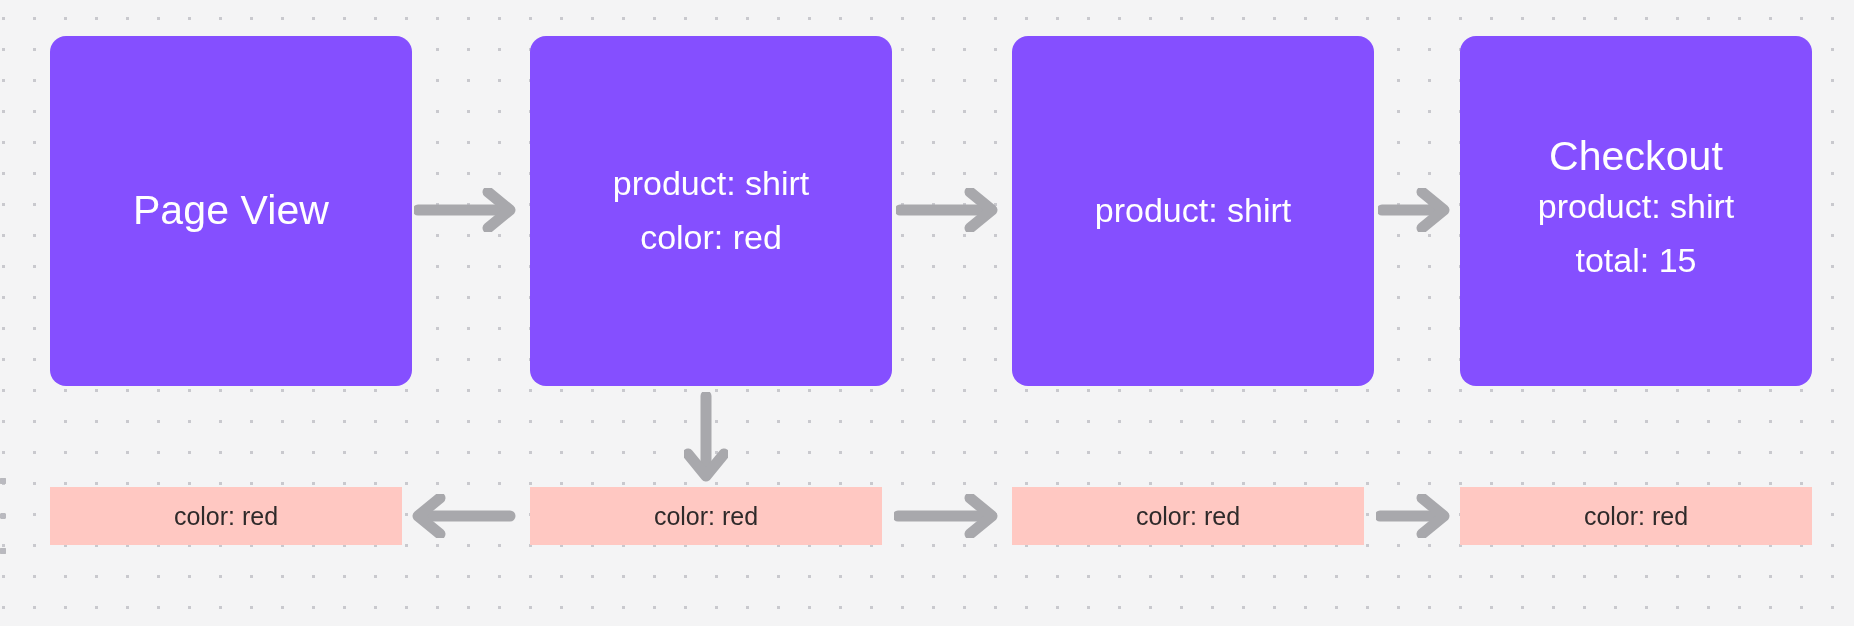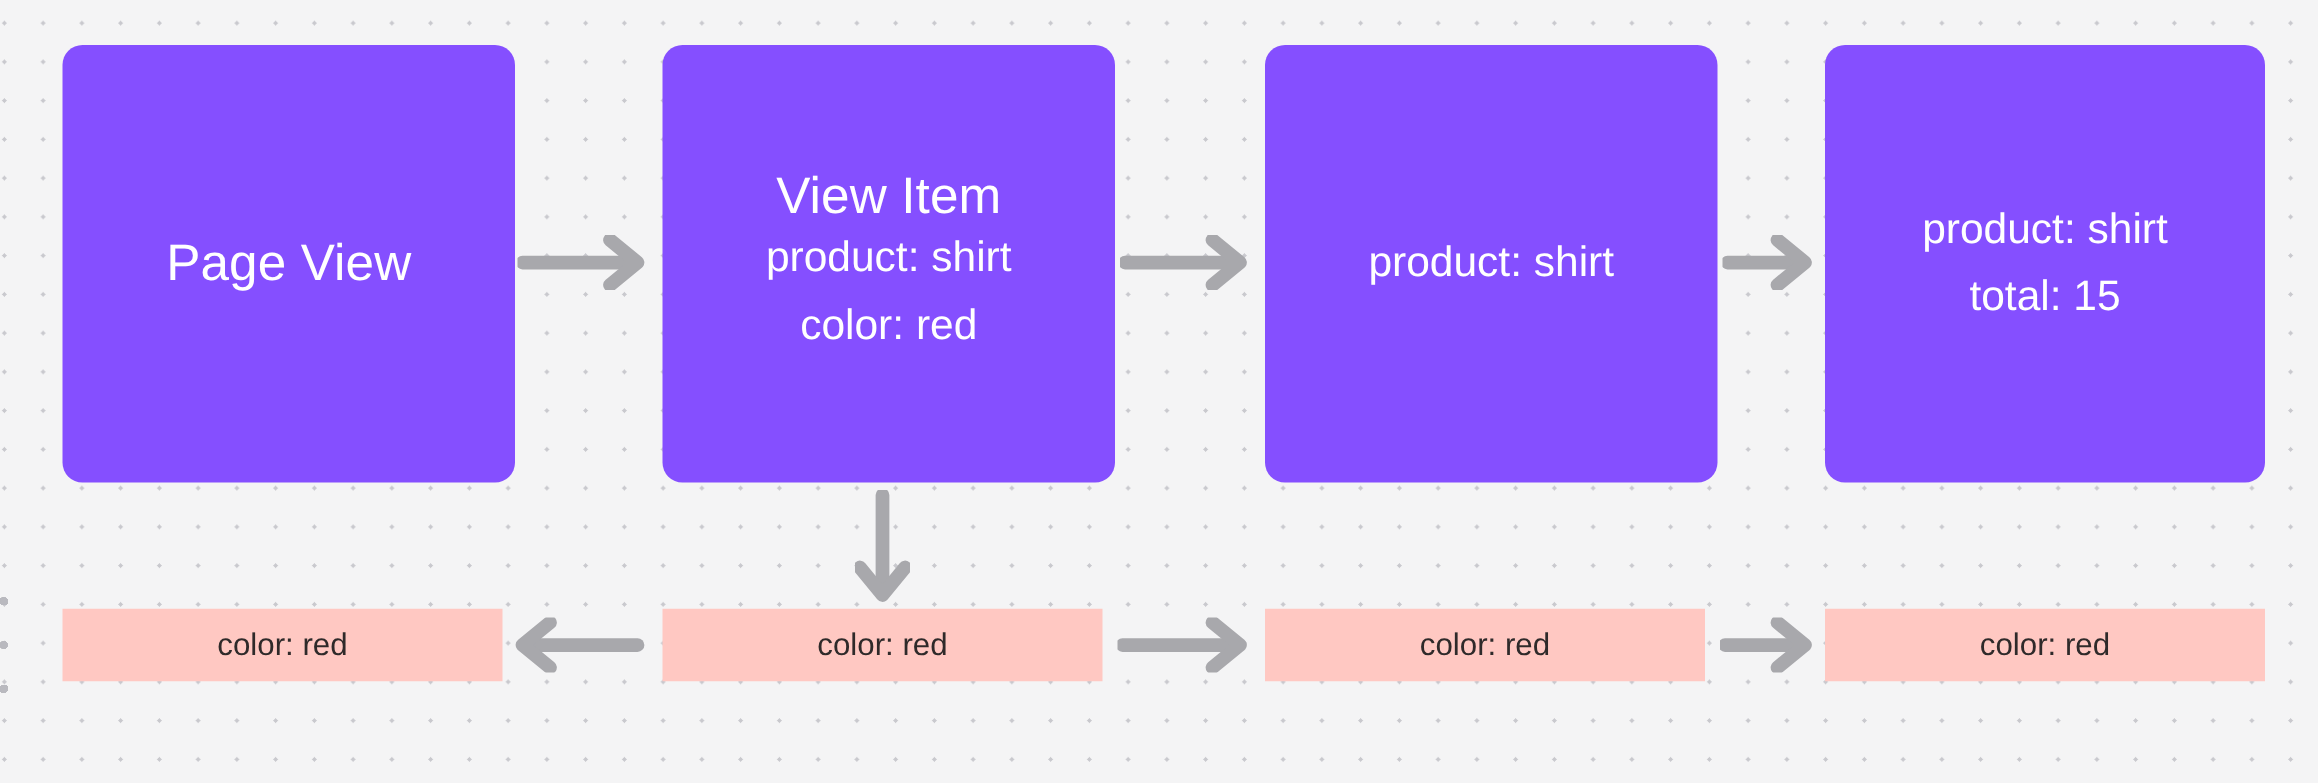--- a/index.html
+++ b/index.html
@@ -170,30 +170,30 @@
         <polyline points="46,4 68,22 46,40"></polyline>
       </g>
     </svg>
   </div>
 
   <div class="node" id="node-0">
     <div class="node-title">Page View</div>
   </div>
 
   <div class="node" id="node-1">
-    <div class="node-title">View Item</div>
     <div class="node-prop">product: shirt</div>
     <div class="node-prop">color: red</div>
   </div>
 
   <div class="node" id="node-2">
     <div class="node-prop">product: shirt</div>
   </div>
 
   <div class="node" id="node-3">
+    <div class="node-title">Checkout</div>
     <div class="node-prop">product: shirt</div>
     <div class="node-prop">total: 15</div>
   </div>
 
   <div class="vbox" id="vbox-0">
     <span>color: red</span>
   </div>
   <div class="vbox" id="vbox-1">
     <span>color: red</span>
   </div>

